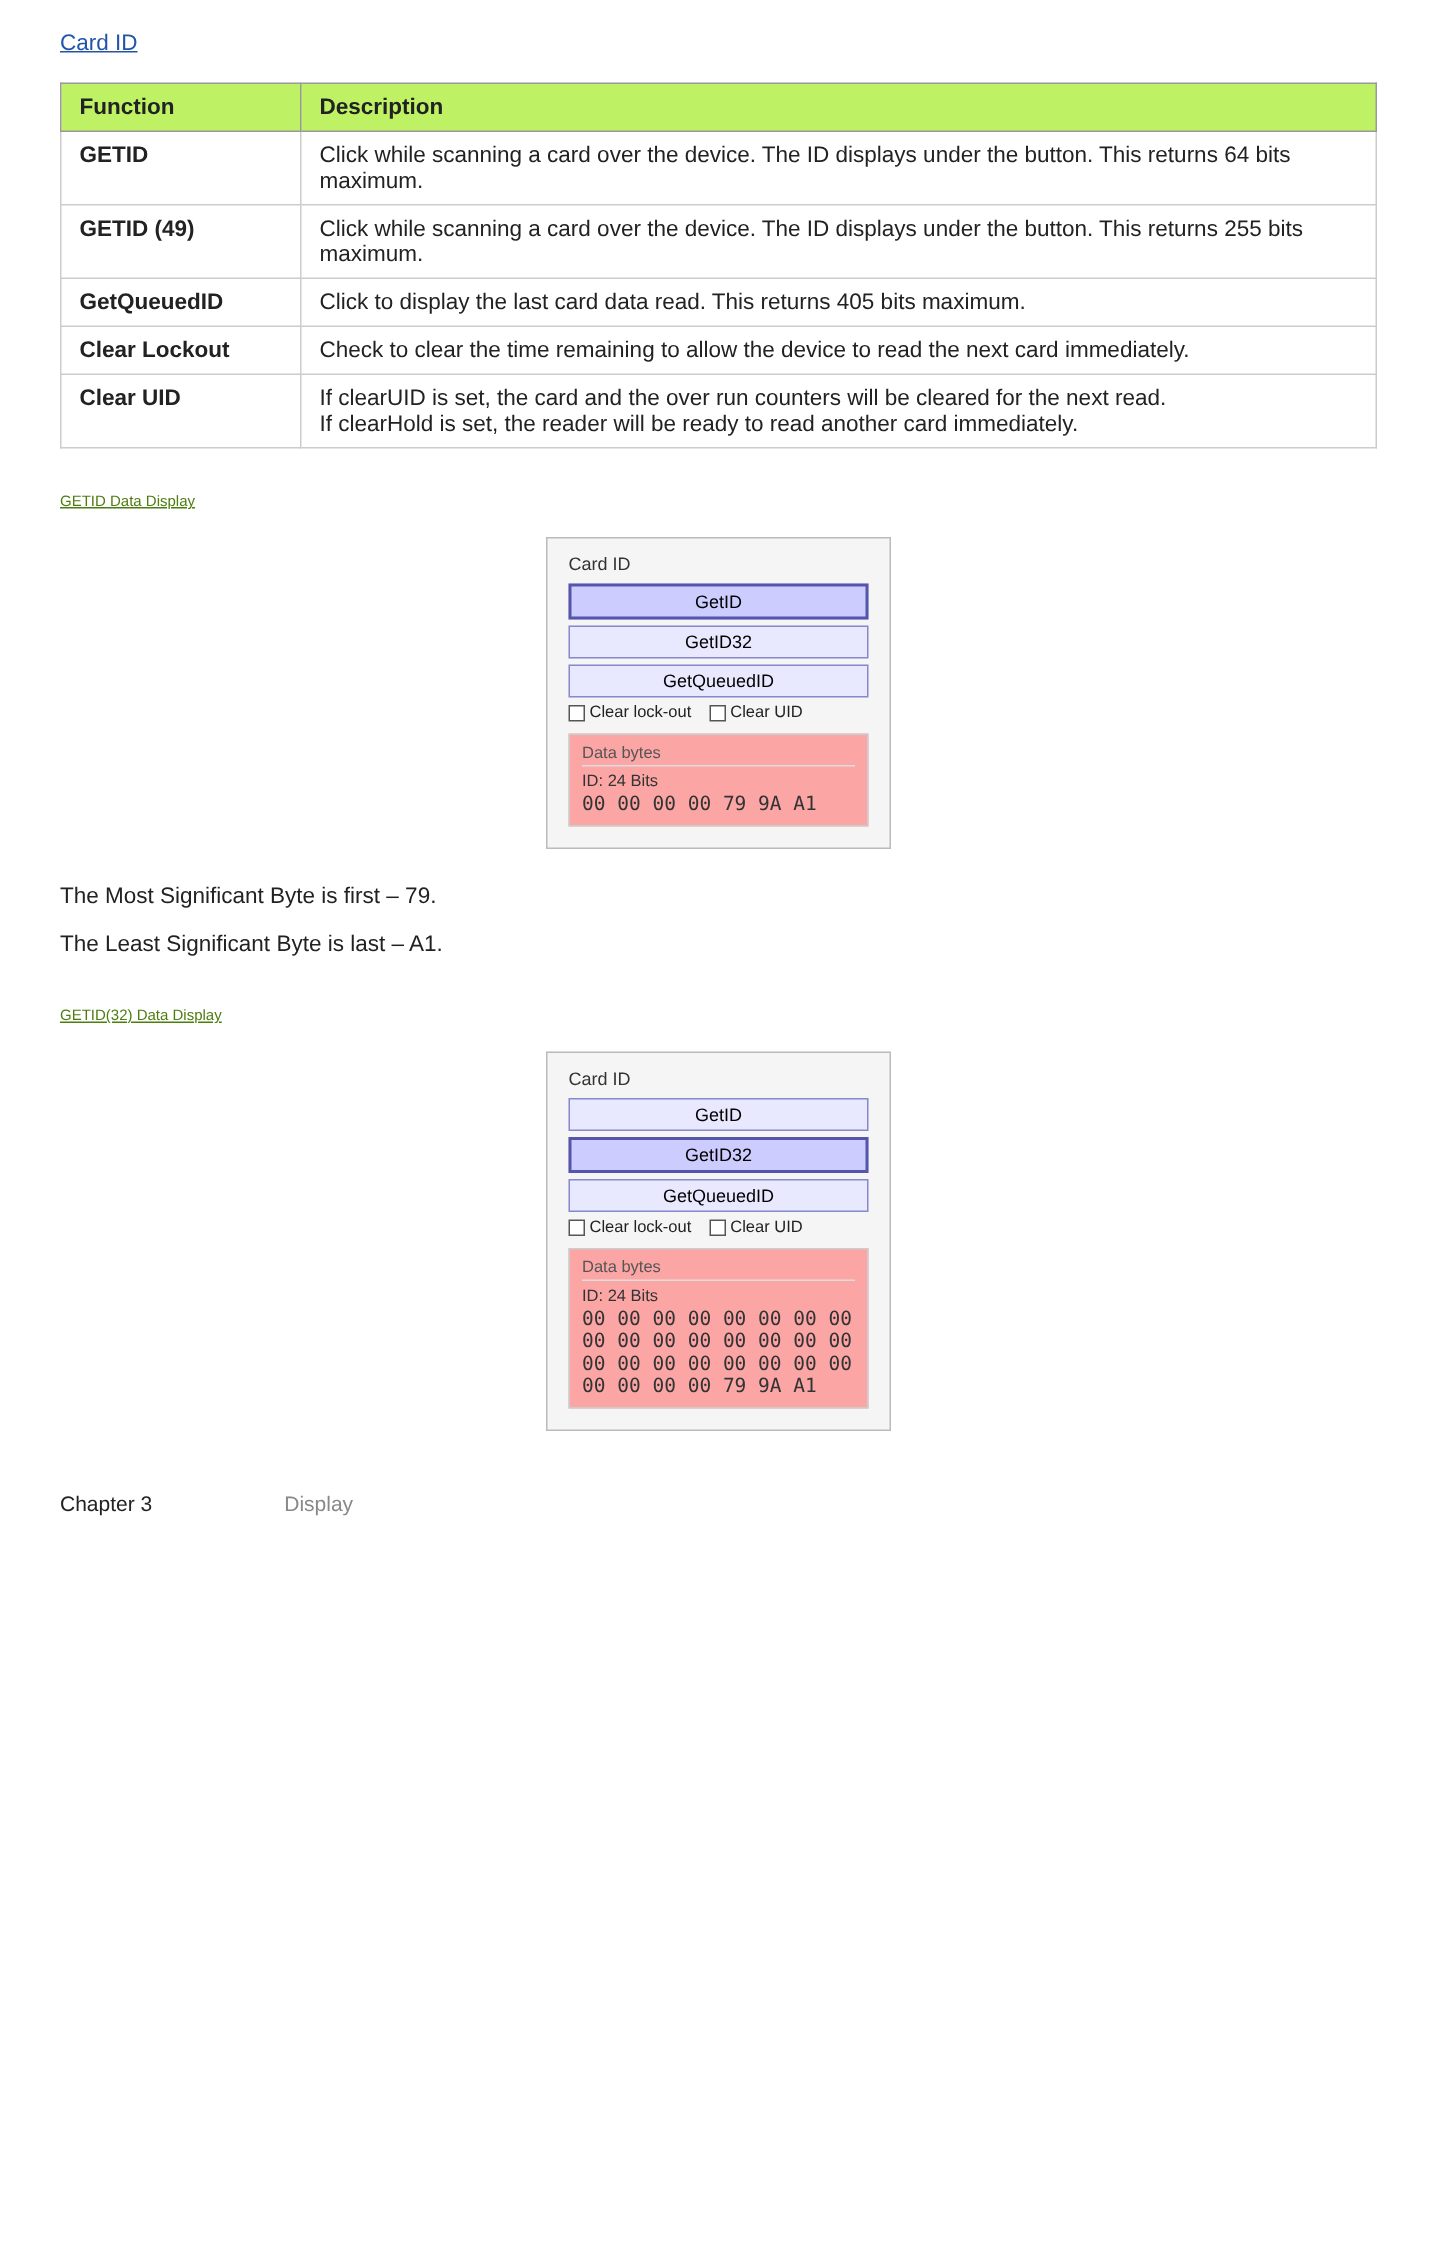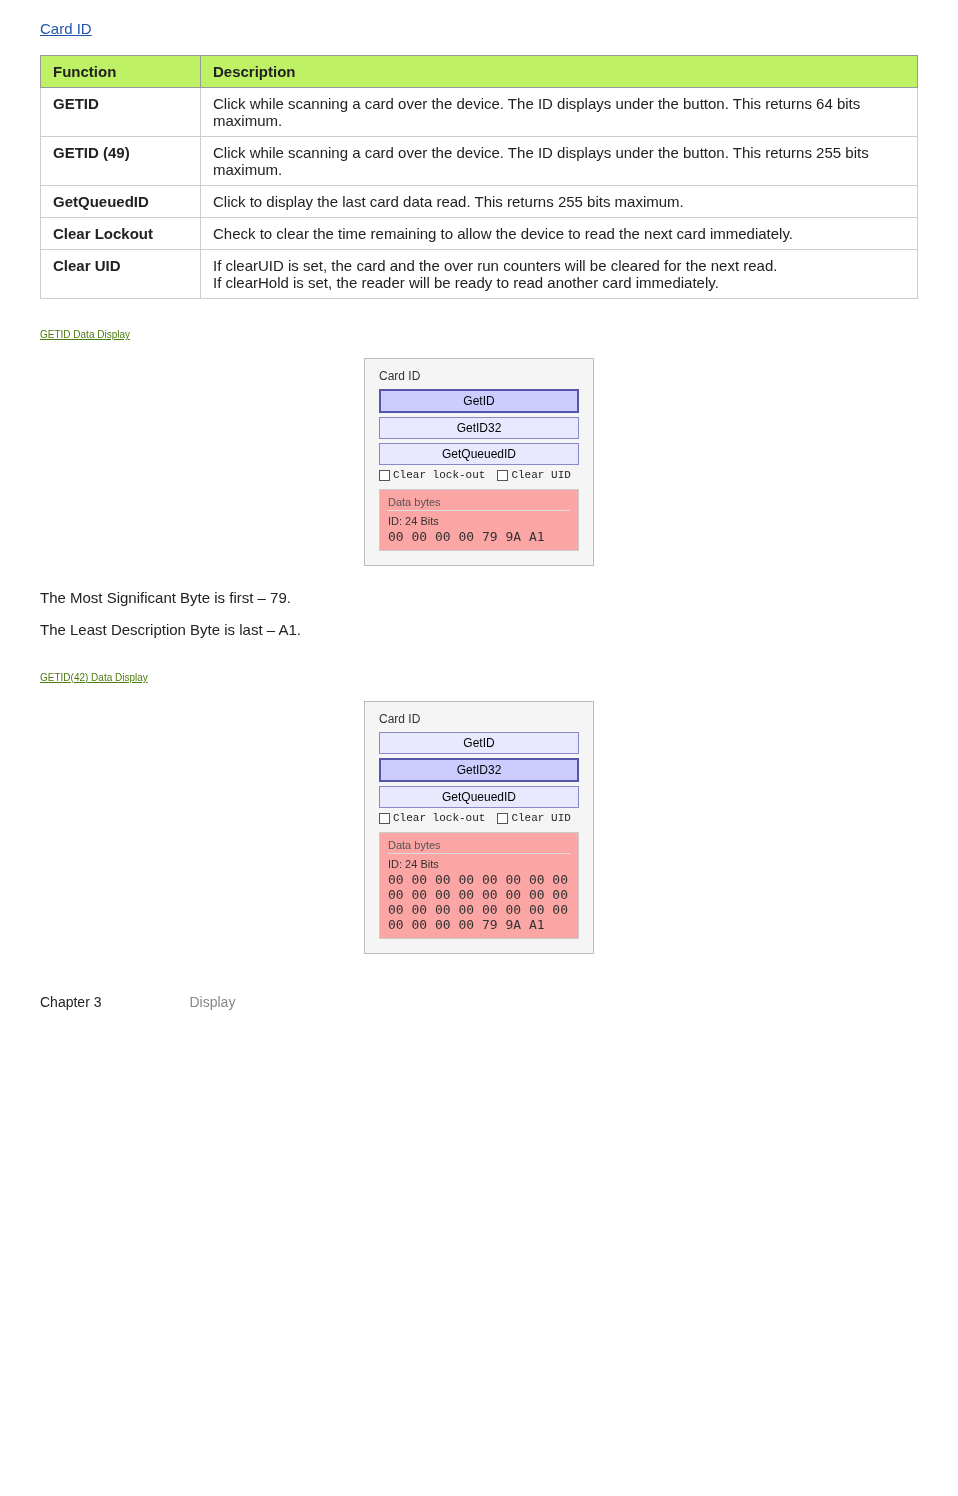--- a/index.html
+++ b/index.html
@@ -95,21 +95,20 @@
       background: #ccccff;
       border: 2px solid #5555aa;
     }
 
     .ui-checkboxrow {
       display: flex;
       align-items: center;
       gap: 12px;
       margin-bottom: 8px;
       font-size: 11px;
-      font-family: Liberation Mono, monospace;
     }
 
     .ui-checkbox-item {
       display: flex;
       align-items: center;
       gap: 3px;
     }
 
     .ui-checkbox-box {
       width: 11px;
@@ -186,21 +185,21 @@
   <tr>
         <td class="func-name">GETID</td>
         <td>Click while scanning a card over the device. The ID displays under the button. This returns 64 bits maximum.</td>
       </tr>
       <tr>
         <td class="func-name">GETID (49)</td>
         <td>Click while scanning a card over the device. The ID displays under the button. This returns 255 bits maximum.</td>
       </tr>
       <tr>
         <td class="func-name">GetQueuedID</td>
-        <td>Click to display the last card data read. This returns 255 bits maximum.</td>
+        <td>Click to display the last card data read. This returns 405 bits maximum.</td>
       </tr>
       <tr>
         <td class="func-name">Clear Lockout</td>
         <td>Check to clear the time remaining to allow the device to read the next card immediately.</td>
       </tr>
       <tr>
         <td class="func-name">Clear UID</td>
         <td>If clearUID is set, the card and the over run counters will be cleared for the next read.<br>If clearHold is set, the reader will be ready to read another card immediately.</td>
       </tr>
     </tbody>
@@ -226,24 +225,24 @@
             </div>
           </div>
           <div class="ui-data-section">
             <div class="ui-data-label">Data bytes</div>
             <div class="ui-data-bits">ID: 24 Bits</div>
             <div class="ui-data-hex">00 00 00 00 79 9A A1</div>
           </div>
         </div>
       </div>
       <p class="note-text">The Most Significant Byte is first – 79.</p>
-      <p class="note-text">The Least Description Byte is last – A1.</p>
+      <p class="note-text">The Least Significant Byte is last – A1.</p>
     </div>
     <div class="section-block">
-      <div class="section-heading">GETID(42) Data Display</div>
+      <div class="section-heading">GETID(32) Data Display</div>
       <div class="ui-mockup-wrapper">
         <div class="ui-card">
           <div class="ui-card-title">Card ID</div>
           <button class="ui-btn">GetID</button>
           <button class="ui-btn active">GetID32</button>
           <button class="ui-btn">GetQueuedID</button>
           <div class="ui-checkboxrow">
             <div class="ui-checkbox-item">
               <span class="ui-checkbox-box"></span>
               <span style="font-size: 11px;">Clear lock-out</span>

